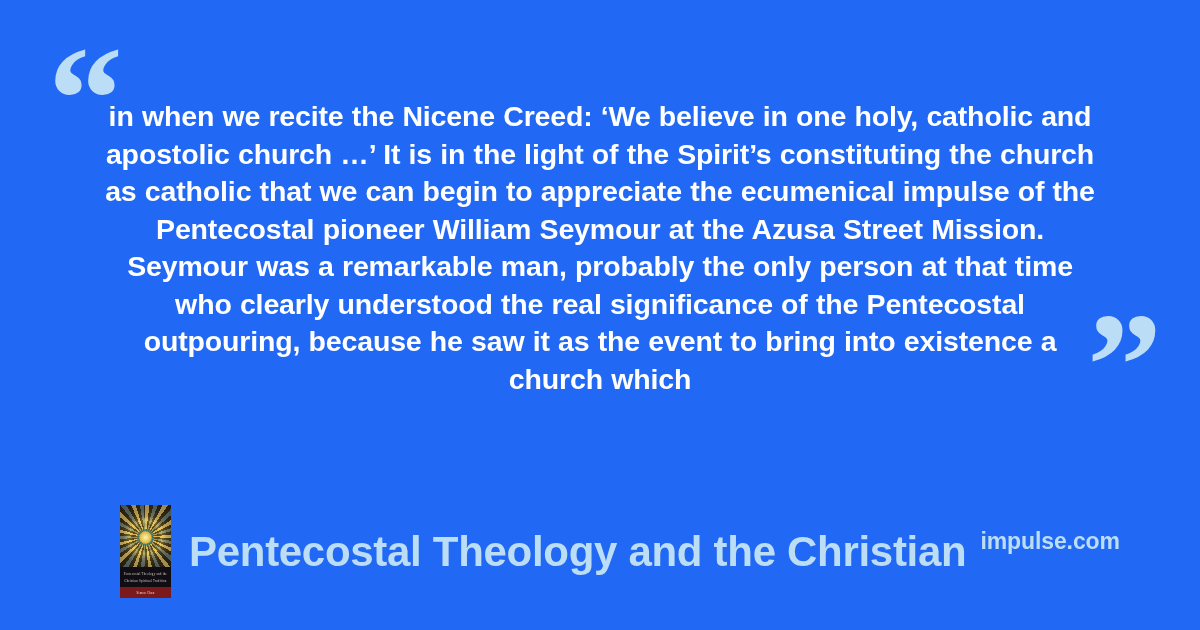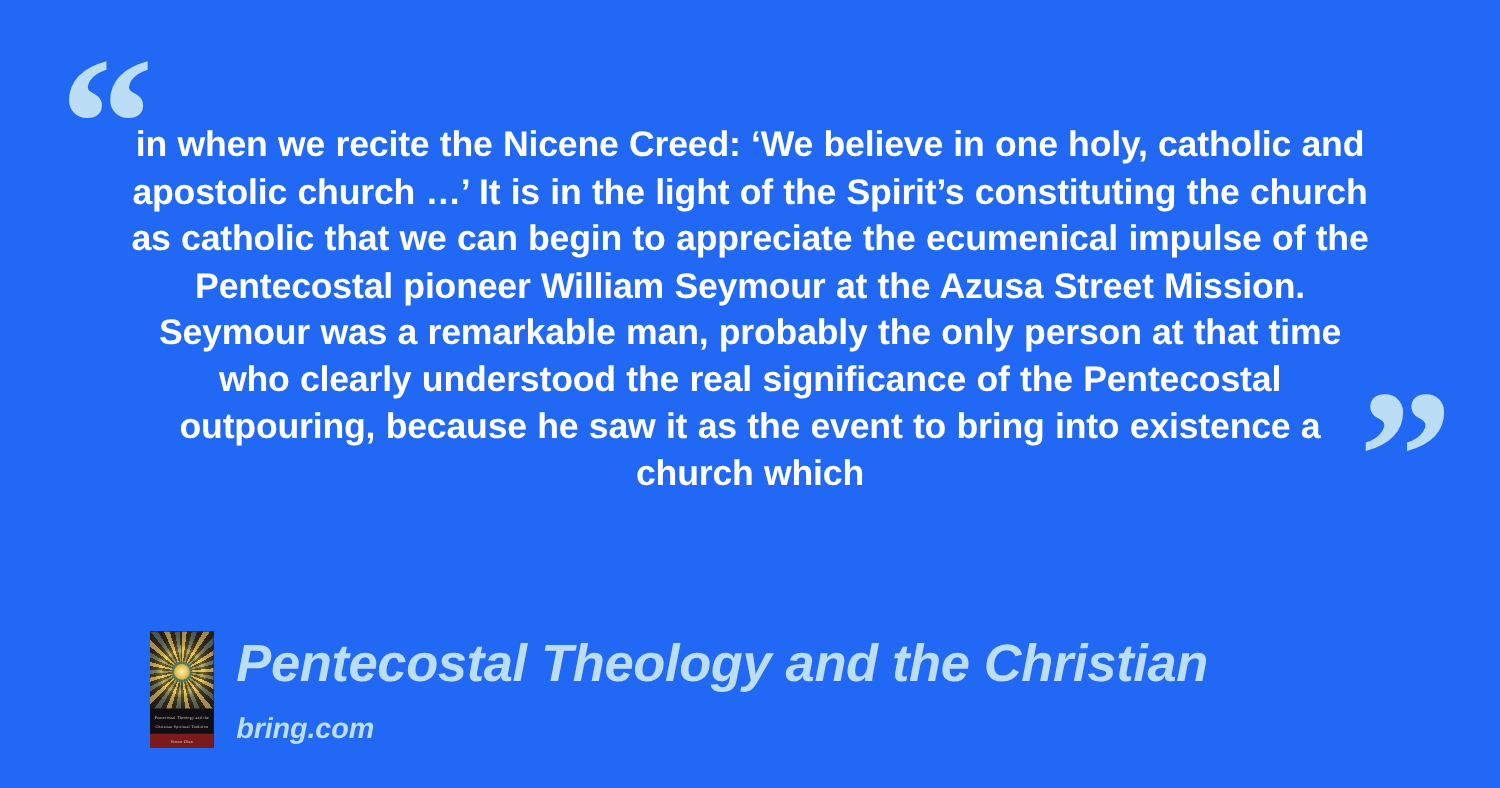--- a/index.html
+++ b/index.html
@@ -148,24 +148,22 @@
   #cover-author {
     color: #f0dcdc;
     font-size: 3.1px;
     letter-spacing: 0.25px;
     white-space: nowrap;
     font-family: "Liberation Serif", serif;
   }
 
   #footer-text {
     display: flex;
-    flex-direction: column;
     justify-content: center;
     gap: 14px;
-    font-style: italic;
   }
   #book-title {
     color: #bbddf5;
     font-size: 42px;
     font-weight: 700;
     line-height: 48px;
     letter-spacing: -0.3px;
     white-space: nowrap;
   }
   #site-domain {
@@ -197,18 +195,18 @@
         <span class="cover-title-line">Pentecostal Theology and the</span>
         <span class="cover-title-line">Christian Spiritual Tradition</span>
       </div>
       <div id="cover-author-band">
         <span id="cover-author">Simon Chan</span>
       </div>
     </div>
 
     <div id="footer-text">
       <div id="book-title">Pentecostal Theology and the Christian</div>
-      <div id="site-domain">bring.com</div>
+      <div id="site-domain">impulse.com</div>
     </div>
 
   </div>
 
 </div>
 
 </body></html>

